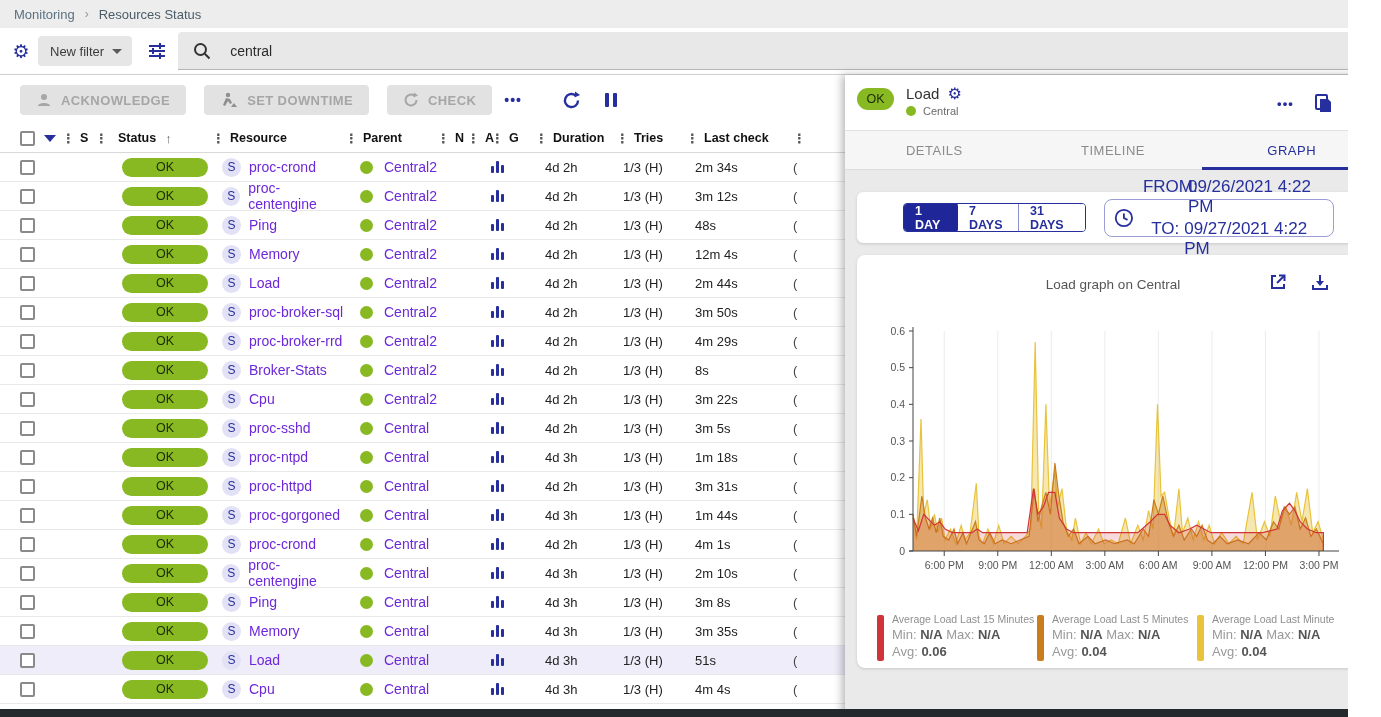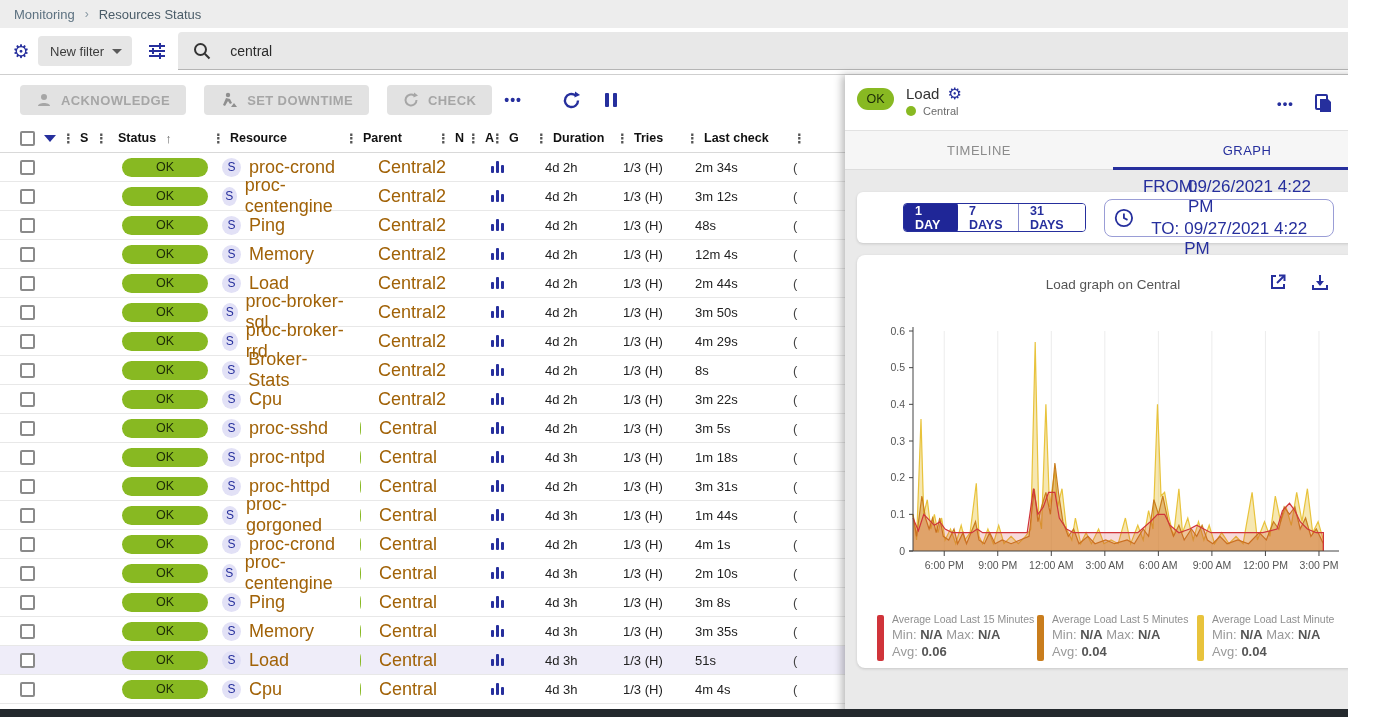--- a/index.html
+++ b/index.html
@@ -43,37 +43,37 @@
   .rtable { position:absolute; left:0; top:124px; width:845px; }
   .thead { display:flex; align-items:center; height:29px; border-bottom:1px solid #d9d9d9;
     font-size:12.5px; font-weight:bold; color:#111; }
   .trow { display:flex; align-items:center; height:29px; border-bottom:1px solid #e8e8e8; background:#fff; cursor:pointer; }
   .trow.selected { background:#efedf9; }
   .col { display:flex; align-items:center; height:100%; flex:none; }
   .c-check { width:62px; padding-left:20px; gap:9px; }
   .c-sev { width:33px; }
   .c-status { width:117px; }
   .c-res { width:133px; gap:8px; padding-left:10px; }
-  .c-parent { width:92px; gap:18px; padding-left:15px; }
+  .c-parent { width:92px; gap:11px; padding-left:15px; }
   .c-n { width:30px; } .c-a { width:24px; } .c-g { width:26px; }
   .c-dur { width:99px; padding-left:28px; }
   .c-tries { width:70px; padding-left:7px; }
   .c-last { width:105px; padding-left:9px; }
   .c-info { flex:1 1 auto; overflow:hidden; white-space:nowrap; padding-left:2px; }
   .hdr-cell { gap:5px; font-weight:bold; }
   .drag-dots { color:#555; font-size:13px; font-weight:bold; line-height:1; }
   .sort-arrow { color:#666; font-size:13px; margin-left:4px; }
   .checkbox { width:15px; height:15px; border:2px solid #8a8a8a; border-radius:2px; background:#fff; }
   .sel-caret { width:0; height:0; border-left:6px solid transparent; border-right:6px solid transparent;
     border-top:7px solid #262f9d; cursor:pointer; }
   .badge { margin-left:27px; width:86px; height:19px; border-radius:10px; background:#88b922;
     color:#1c2b07; font-size:12.5px; display:flex; align-items:center; justify-content:center; }
   .savatar { width:19px; height:19px; border-radius:50%; background:#e2e1f6; color:#262f9d;
     font-size:12px; display:flex; align-items:center; justify-content:center; }
-  .rname, .pname { font-size:18px; color:#a16207; }
+  .rname, .pname { font-size:14px; color:#6d28d9; }
   .pdot { width:13px; height:13px; border-radius:50%; background:#88b922; }
   .gicon { display:flex; align-items:flex-end; gap:2px; height:12px; cursor:pointer; }
   .gicon i { display:block; width:3px; background:#262f9d; border-radius:1px; }
   .gicon i:nth-child(1){ height:7px; } .gicon i:nth-child(2){ height:12px; } .gicon i:nth-child(3){ height:8px; }
   .cell-text { font-size:13px; color:#222; }
   .info-clip { font-size:13px; color:#444; }
 
   
   .panel { position:absolute; left:845px; top:75px; width:536px; height:642px; background:#eaeaea;
     box-shadow:-3px 0 8px rgba(0,0,0,.28); }
@@ -1008,20 +1008,21 @@
             <path d="M6 5 h8 l3 3 v10 h-11 z" fill="#262f9d"></path>
           </svg>
         </span>
         <span class="ph-close">
           <span>✕</span>
         </span>
       </div>
     </div>
 
     <div class="tabs" id="panel-tabs">
+        <div class="tab">DETAILS</div>
         <div class="tab">TIMELINE</div>
         <div class="tab active">GRAPH</div>
       </div>
 
     <div class="panel-body">
       <div class="time-card">
         <div class="tr-group" id="time-options">
             <div class="tr-btn selected">1 DAY</div>
             <div class="tr-btn">7 DAYS</div>
             <div class="tr-btn">31 DAYS</div>

